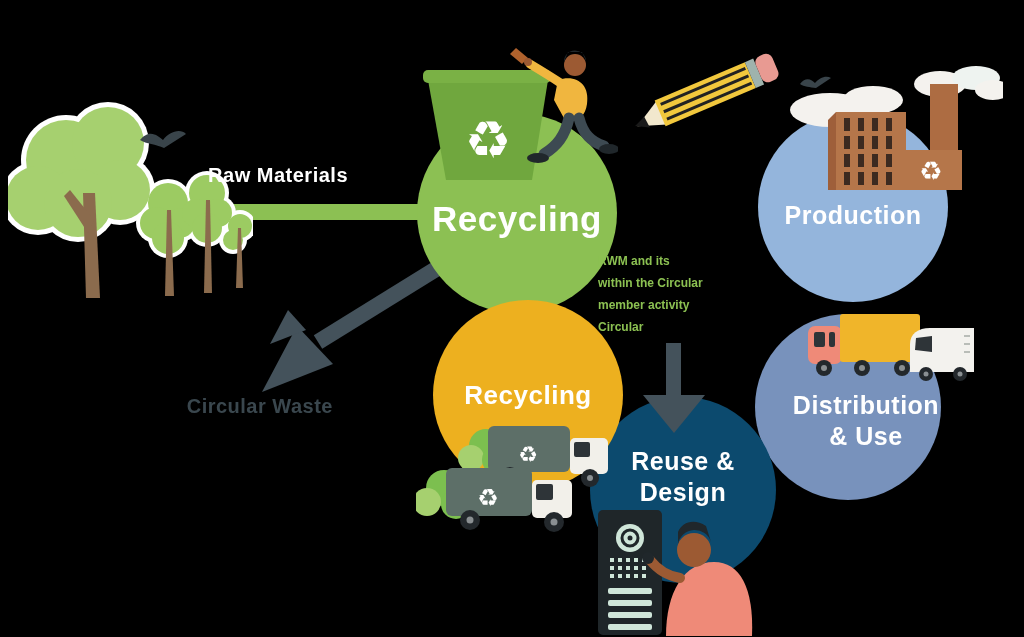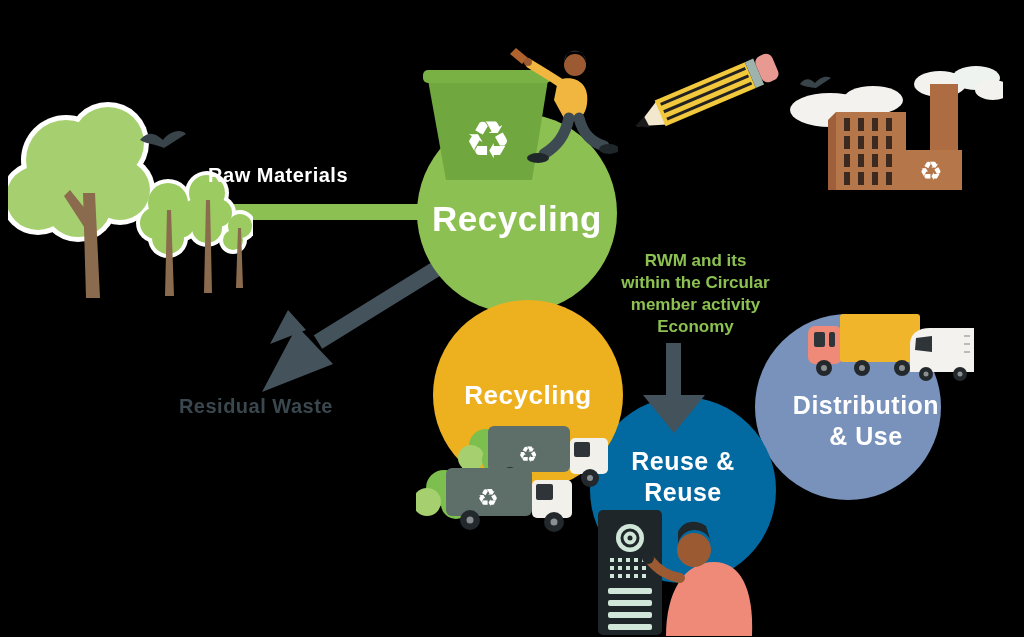--- a/index.html
+++ b/index.html
@@ -14,21 +14,21 @@
   }
   .node-label{font-size:25px;line-height:31px;}
   #c-recycling{left:417px;top:113px;width:200px;height:200px;background:#8cc053;z-index:5;}
   #c-recycling .node-label{padding-top:10px;font-size:35px;}
   #c-design{left:591px;top:38px;width:184px;height:184px;background:#ee7a63;z-index:4;}
   #c-design .node-label{padding-top:30px;font-size:26px;}
   #c-production{left:758px;top:112px;width:190px;height:190px;background:#94b5dc;z-index:3;}
   #c-production .node-label{padding-top:16px;}
   #c-collection{left:433px;top:300px;width:190px;height:190px;background:#edb01f;z-index:8;}
   #c-collection .node-label{font-size:26px;}
-  #c-reuse{left:590px;top:397px;width:186px;height:186px;background:#0369a1;z-index:7;}
+  #c-reuse{left:590px;top:397px;width:186px;height:186px;background:#0c4a6e;z-index:7;}
   #c-reuse .node-label{margin-top:-26px;}
   #c-distribution{left:755px;top:314px;width:186px;height:186px;background:#7892bc;z-index:6;}
   #c-distribution .node-label{margin-top:28px;margin-left:36px;}
 
   .icon{position:absolute;}
   #icon-trees{left:8px;top:98px;z-index:9;}
   #icon-bird{left:138px;top:126px;z-index:9;}
   #icon-bin-person{left:418px;top:48px;z-index:10;}
   #icon-pencil{left:628px;top:36px;z-index:10;}
   #icon-factory{left:788px;top:62px;z-index:10;}
@@ -42,21 +42,21 @@
   }
   #arrow-residual{position:absolute;left:0;top:0;z-index:2;}
   #arrow-down{position:absolute;left:0;top:0;z-index:10;}
 
   .flow-label{position:absolute;font-weight:bold;font-size:20px;letter-spacing:.5px;z-index:11;text-align:right;}
   #raw-materials-label{left:208px;top:164px;width:140px;color:#ffffff;}
   #residual-waste-label{left:148px;top:395px;width:185px;color:#3a474e;}
 
   #center-message{
     position:absolute;left:598px;top:250px;width:195px;z-index:11;
-    text-align:center;font-weight:bold;font-size:17px;line-height:22px;color:#8cc152;
+    font-weight:bold;font-size:12px;line-height:22px;color:#8cc152;
   }
   #center-message span{display:block;}
 </style>
 </head>
 <body>
 
 <div id="canvas">
 
   <div id="green-line"></div>
 
@@ -69,29 +69,32 @@
   <svg id="arrow-down" width="1024" height="637" viewBox="0 0 1024 637">
     <rect x="666" y="343" width="15" height="54" fill="#44525b"></rect>
     <polygon points="643,395 705,395 674,433" fill="#44525b"></polygon>
   </svg>
 
   <div class="circle" id="c-recycling">
     <span class="node-label">Recycling</span>
   </div>
 
 
+  <div class="circle" id="c-production">
+    <span class="node-label">Production</span>
+  </div>
 
   <div class="circle" id="c-collection">
     <span class="node-label">Recycling</span>
   </div>
 
   <div class="circle" id="c-reuse">
     <span class="node-label">
       <span>Reuse &amp;</span><br>
-      <span>Reuse</span>
+      <span>Design</span>
     </span>
   </div>
 
   <div class="circle" id="c-distribution">
     <span class="node-label">
       <span>Distribution</span><br>
       <span>&amp; Use</span>
     </span>
   </div>
 
@@ -291,22 +294,22 @@
       <rect x="22" y="124" width="44" height="6" rx="2"></rect>
     </g>
     <path d="M80,136 C80,92 98,62 128,62 C154,62 168,88 166,136 Z" fill="#ef8a78"></path>
     <circle cx="108" cy="50" r="17" fill="#9c5a33"></circle>
     <path d="M92,44 A17,17 0 0 1 125,42 L120,26 C108,18 96,22 92,32 Z" fill="#20272b"></path>
     <path d="M94,78 C82,76 72,70 64,60" stroke="#9c5a33" stroke-width="10" stroke-linecap="round" fill="none"></path>
     <circle cx="62" cy="58" r="6" fill="#20272b"></circle>
   </svg>
 
   <div class="flow-label" id="raw-materials-label">Raw Materials</div>
-  <div class="flow-label" id="residual-waste-label">Residual Waste</div>
+  <div class="flow-label" id="residual-waste-label">Circular Waste</div>
 
   <div id="center-message">
     <span>RWM and its</span>
     <span>within the Circular</span>
     <span>member activity</span>
-    <span>Economy</span>
+    <span>Circular</span>
   </div>
 
 </div>
 
 </body></html>

